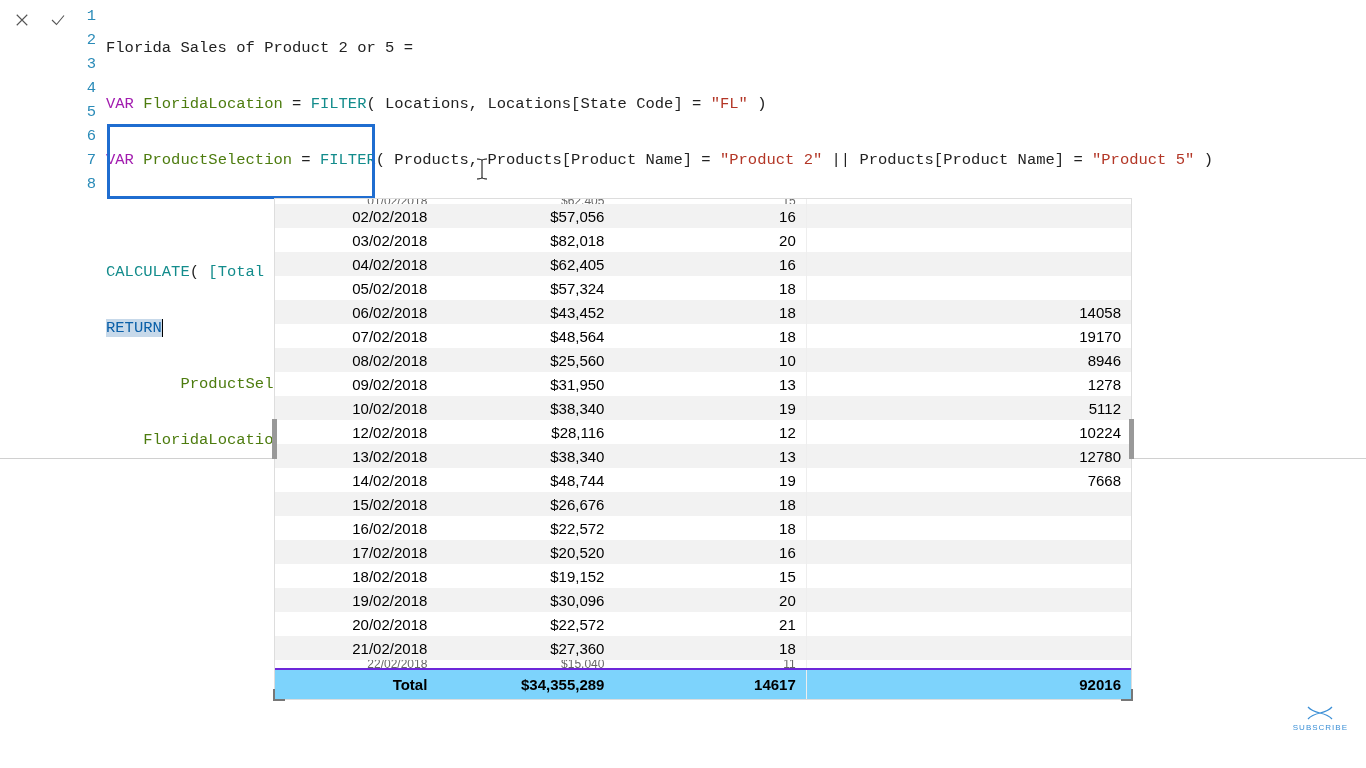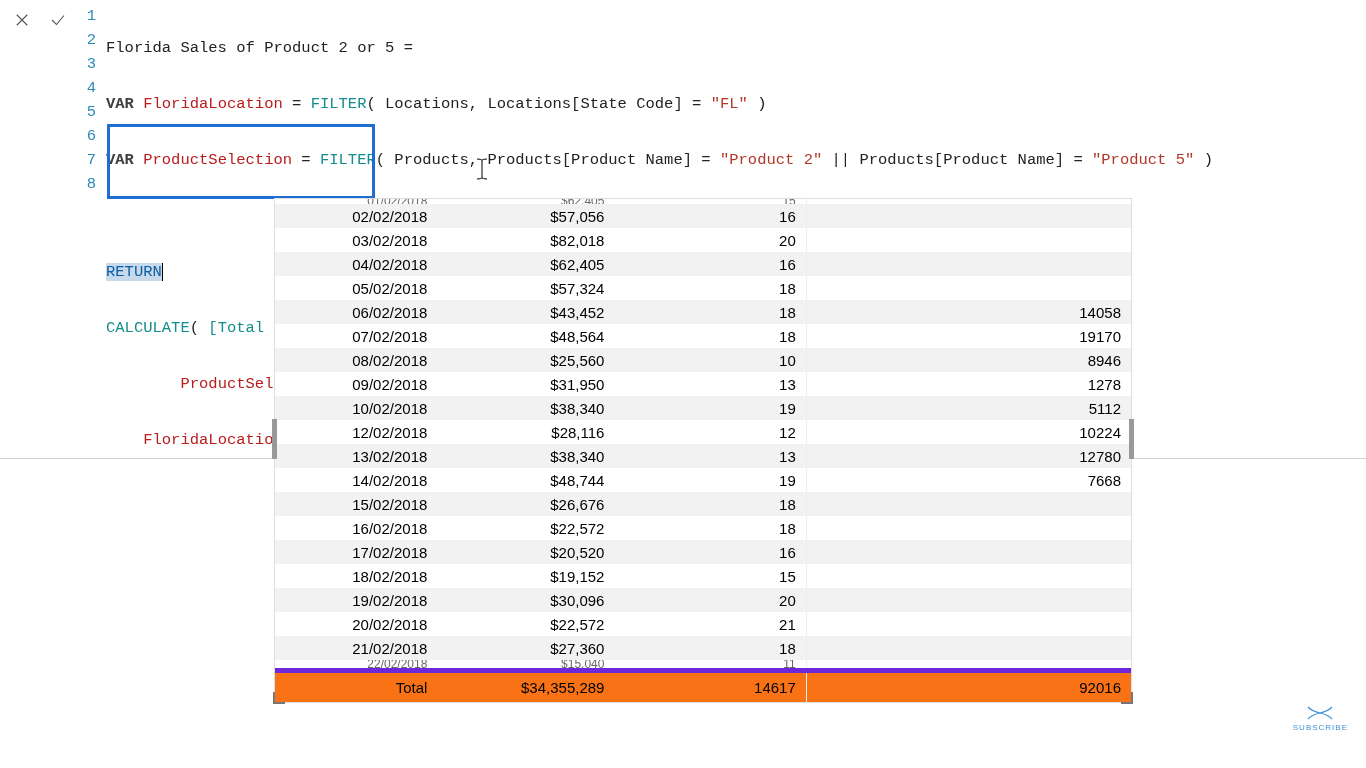--- a/index.html
+++ b/index.html
@@ -46,23 +46,23 @@
   .gutter {
     color: #2a8bb8;
     text-align: right;
     padding-right: 10px;
     user-select: none;
     width: 26px;
   }
   .gutter div { height: 24px; }
   .code-lines { position: relative; }
   .code-lines .line { height: 24px; white-space: pre; color: #222; margin-top: 32px; }
-  .kw-var { color: #404040; font-weight: bold; }
+  .kw-var { color: #a21caf; }
   .kw-func { color: #138c8c; }
-  .kw-ident { color: #b91c1c; }
+  .kw-ident { color: #4d7c0f; }
   .kw-return { color: #0a5fa8; }
   .kw-bracket { color: #138c8c; }
   .kw-str { color: #b33626; }
   .sel-return {
     background: #c7d9ea;
     color: #0a5fa8;
   }
   .cursor-caret {
     display: inline-block;
     width: 1px;
@@ -123,23 +123,23 @@
     font-size: 12px;
     line-height: 8px;
     vertical-align: top;
     color: #666;
   }
   .col-date { width: 110px; text-align: right; margin-top: 18px; }
   .col-amt { width: 120px; text-align: right; }
   .col-num1 { width: 130px; text-align: right; border-right: 1px solid #eee; }
   .col-num2 { width: 220px; text-align: right; }
   table.data tfoot tr {
-    border-top: 5px solid #6d28d9;
-    font-weight: 400;
-    background: #f97316;
+    border-top: 2px solid #6d28d9;
+    font-weight: 700;
+    background: #7dd3fc;
   }
   table.data tfoot td { padding: 6px 10px; }
   .handle {
     position: absolute;
     background: #999;
     width: 5px; height: 40px;
   }
   .handle.left { left: -3px; top: 220px; }
   .handle.right { right: -3px; top: 220px; }
   .corner {
@@ -184,22 +184,22 @@
       <div>5</div>
       <div>6</div>
       <div>7</div>
       <div>8</div>
     </div>
     <div class="code-lines">
       <div class="line"><span>Florida Sales of Product 2 or 5 </span>=</div>
       <div class="line"><span class="kw-var">VAR</span> <span class="kw-ident">FloridaLocation</span><span> = </span><span class="kw-func">FILTER</span><span>( Locations, Locations[State Code] = </span><span class="kw-str">"FL"</span><span> )</span></div>
       <div class="line"><span class="kw-var">VAR</span> <span class="kw-ident">ProductSelection</span><span> = </span><span class="kw-func">FILTER</span><span>( Products, Products[Product Name] = </span><span class="kw-str">"Product 2"</span><span> || Products[Product Name] = </span><span class="kw-str">"Product 5"</span><span> )</span></div>
       <div class="line"></div>
+      <div class="line"><span class="kw-func">CALCULATE</span><span>( </span><span class="kw-bracket">[Total Sales]</span><span>,</span></div>
       <div class="line"><span class="sel-return kw-return">RETURN</span><span class="cursor-caret"></span></div>
-      <div class="line"><span class="kw-func">CALCULATE</span><span>( </span><span class="kw-bracket">[Total Sales]</span><span>,</span></div>
       <div class="line"><span>        </span><span class="kw-ident">ProductSelection</span><span> )</span></div>
       <div class="line"><span>    </span><span class="kw-ident">FloridaLocation</span><span>,</span></div>
     </div>
   </div>
 </div>
 
 <div class="highlight-box"></div>
 
 <div class="text-cursor">
   <svg viewBox="0 0 14 22">

